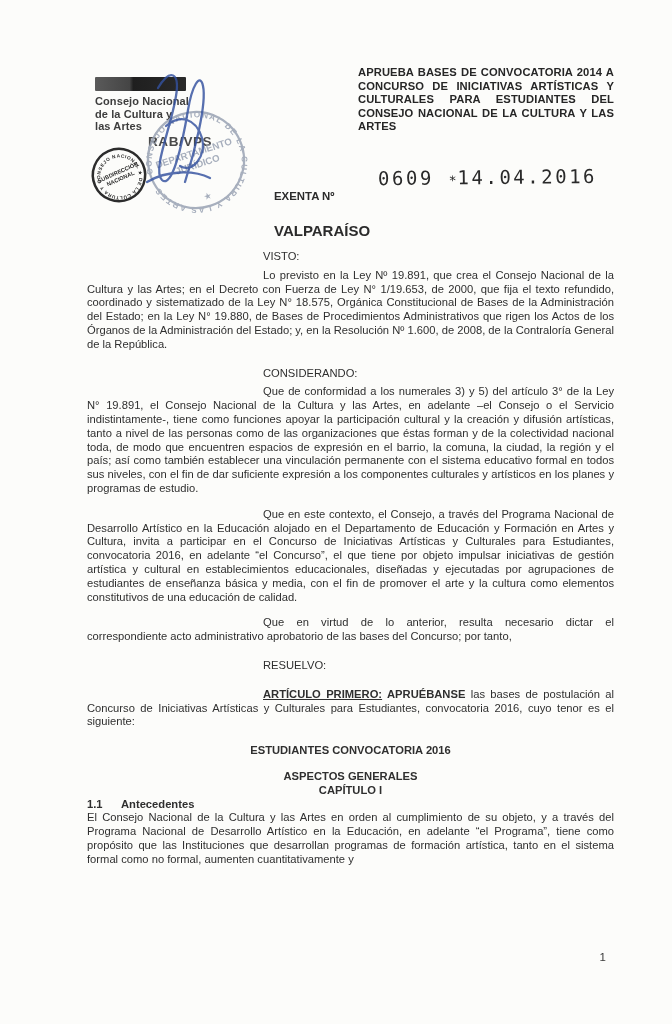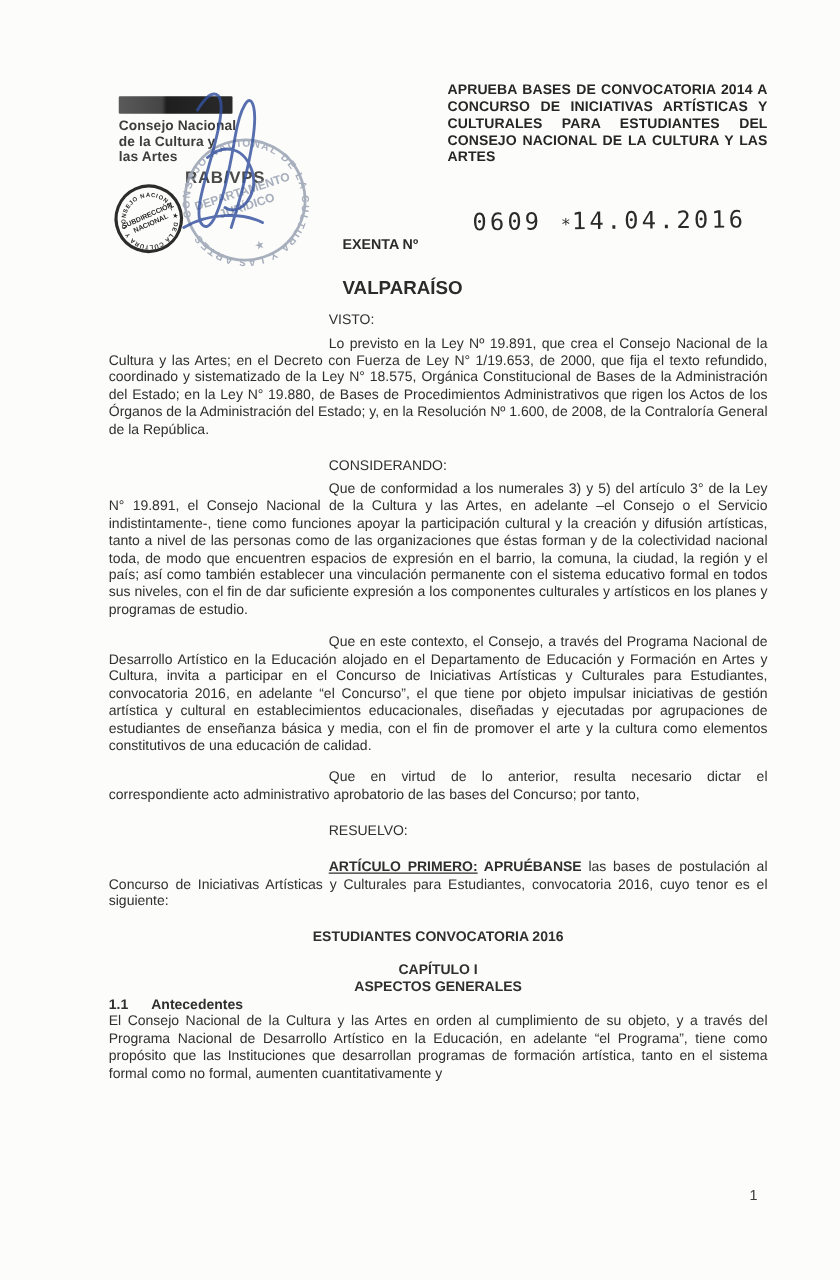--- a/index.html
+++ b/index.html
@@ -121,22 +121,22 @@
 
     <p class="label mt-l">RESUELVO:</p>
 
     <p class="para indent mt-l"><span class="bold u">ARTÍCULO PRIMERO:</span><span class="bold"> APRUÉBANSE</span><span> las bases de postulación al Concurso de Iniciativas Artísticas y Culturales para Estudiantes, convocatoria 2016, cuyo tenor es el siguiente:</span></p>
 
     <div class="center mt-l">
       <div>ESTUDIANTES CONVOCATORIA 2016</div>
     </div>
 
     <div class="center mt-m">
+      <div>ASPECTOS GENERALES</div>
       <div>CAPÍTULO I</div>
-      <div>ASPECTOS GENERALES</div>
     </div>
 
     <p class="sec-head"><span class="num">1.1</span><span>Antecedentes</span></p>
     <p class="para">El Consejo Nacional de la Cultura y las Artes en orden al cumplimiento de su objeto, y a través del Programa Nacional de Desarrollo Artístico en la Educación, en adelante “el Programa”, tiene como propósito que las Instituciones que desarrollan programas de formación artística, tanto en el sistema formal como no formal, aumenten cuantitativamente y</p>
 
   </div>
 
   <div class="page-number">1</div>
 
 </div>

